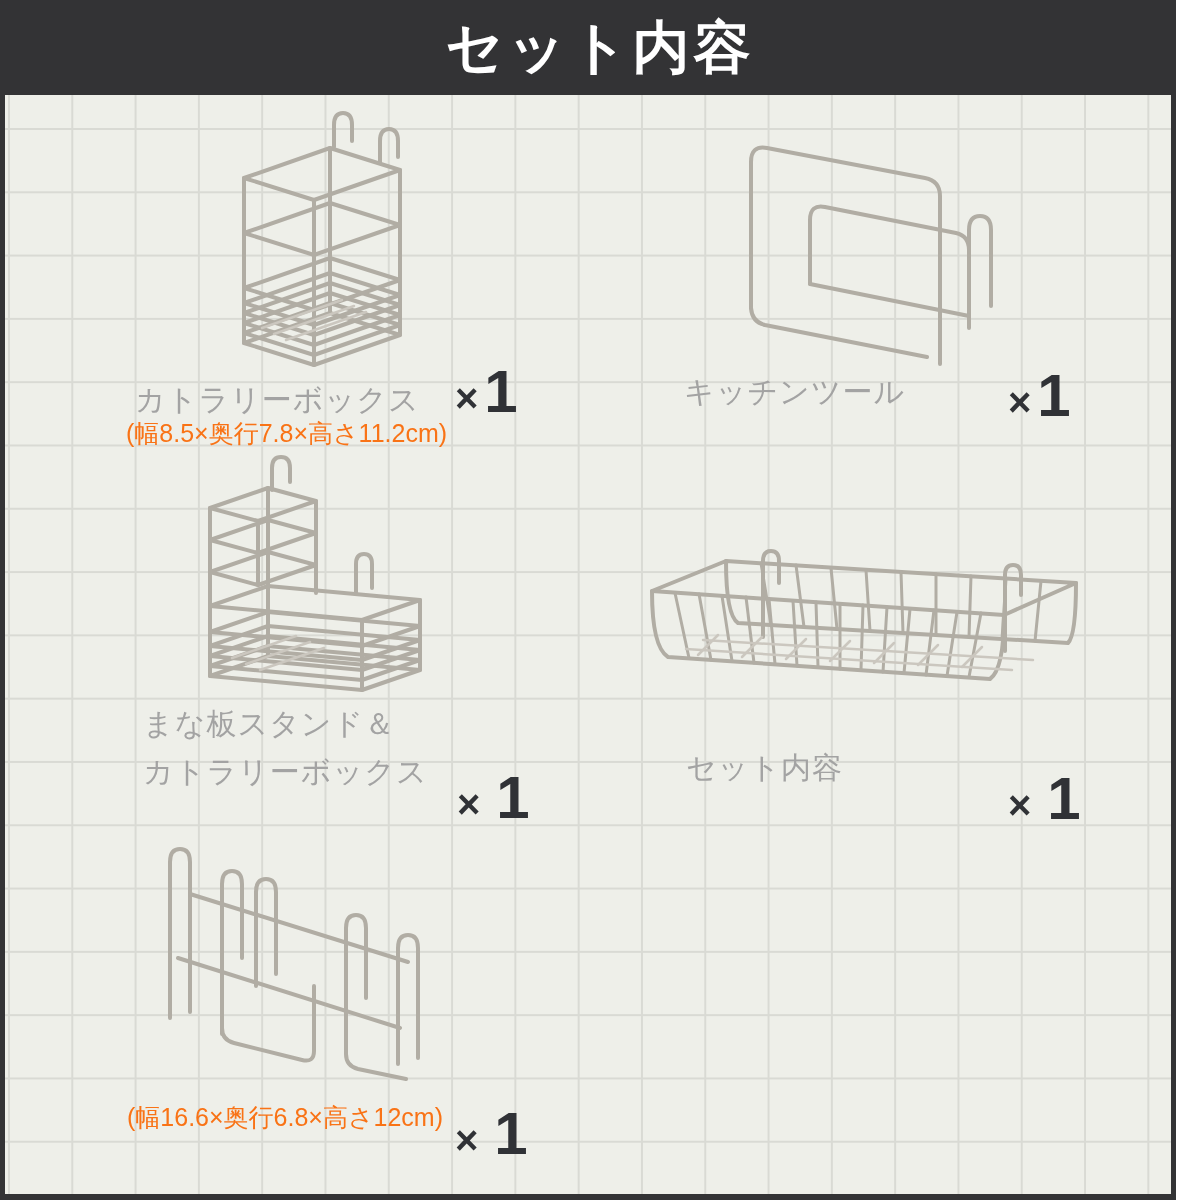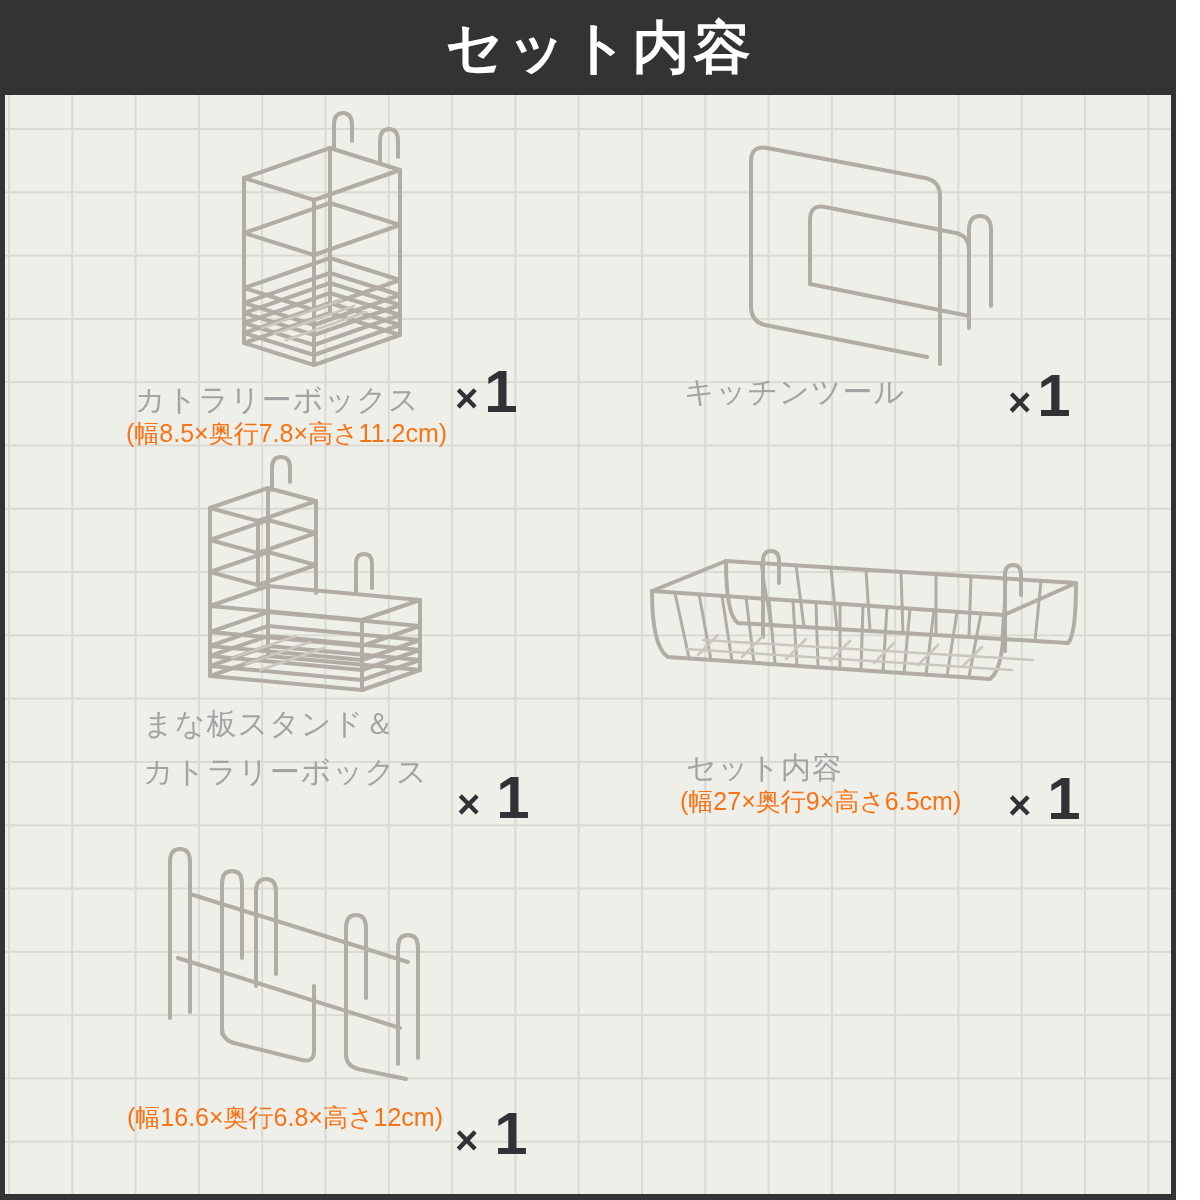--- a/index.html
+++ b/index.html
@@ -219,21 +219,20 @@
           <path d="M104,112 L124,92"></path>
           <path d="M148,114 L168,94"></path>
         <path d="M192,116 L212,96"></path>
           <path d="M236,118 L256,98"></path>
           <path d="M280,120 L300,100"></path>
         <path d="M324,122 L344,102"></path>
       </g>
     </svg>
   </div>
   <div class="name i4-name">セット内容</div>
-  <div class="size i4-size">(幅27×奥行9×高さ6.5cm)</div>
   <div class="x1 wide i4-x1">
     <span class="mult">×</span>
     <span class="qty">1</span>
   </div>
 
   <div class="img i5-img">
     <svg viewBox="0 0 272 252">
       <g class="wire">
         <path d="M14,182 L14,26 Q14,13 24,13 Q34,13 34,26 L34,176"></path>
         <path d="M66,198 L66,48 Q66,35 76,35 Q86,35 86,48 L86,122"></path>

